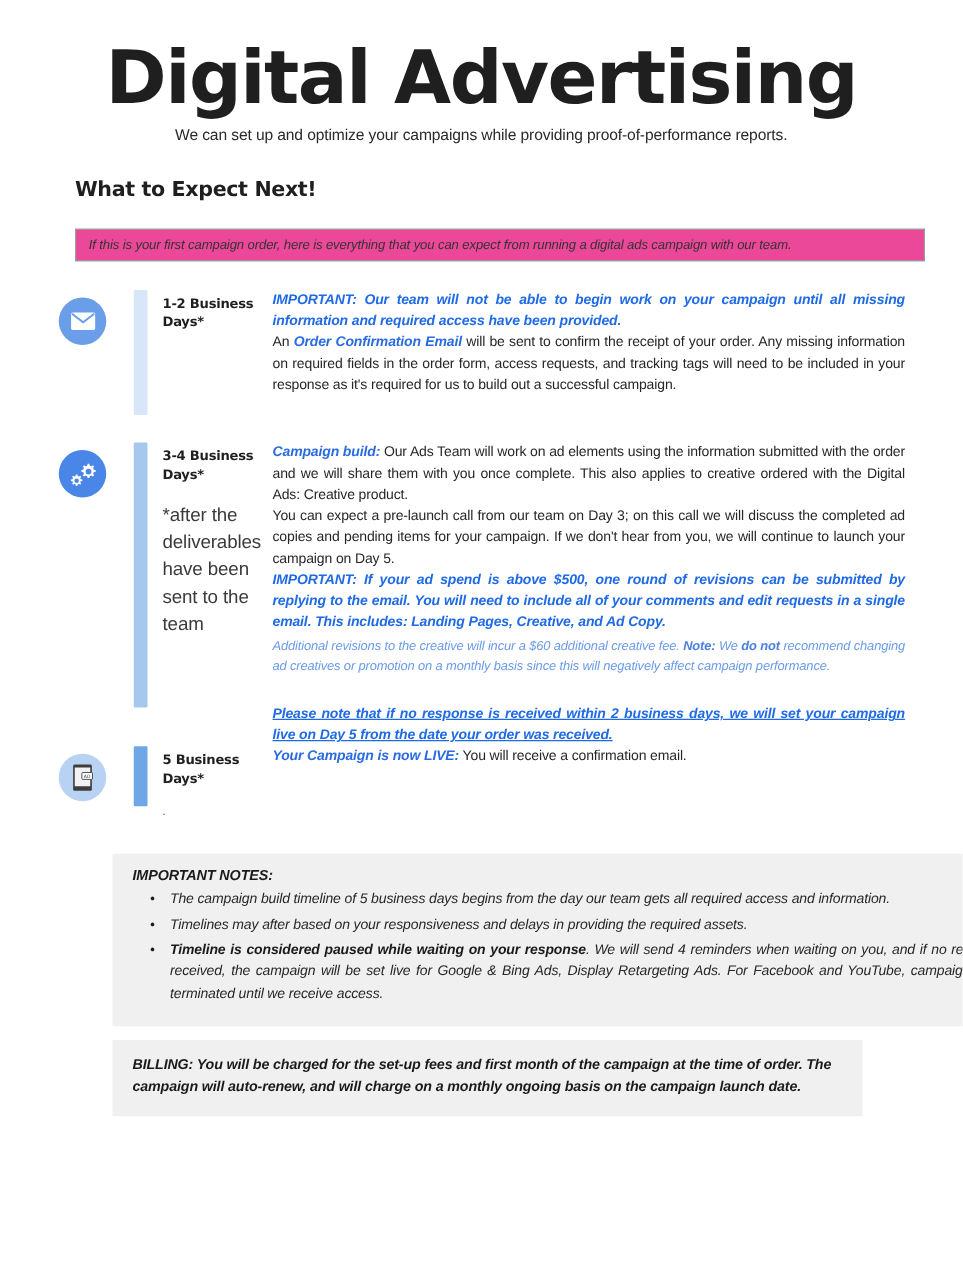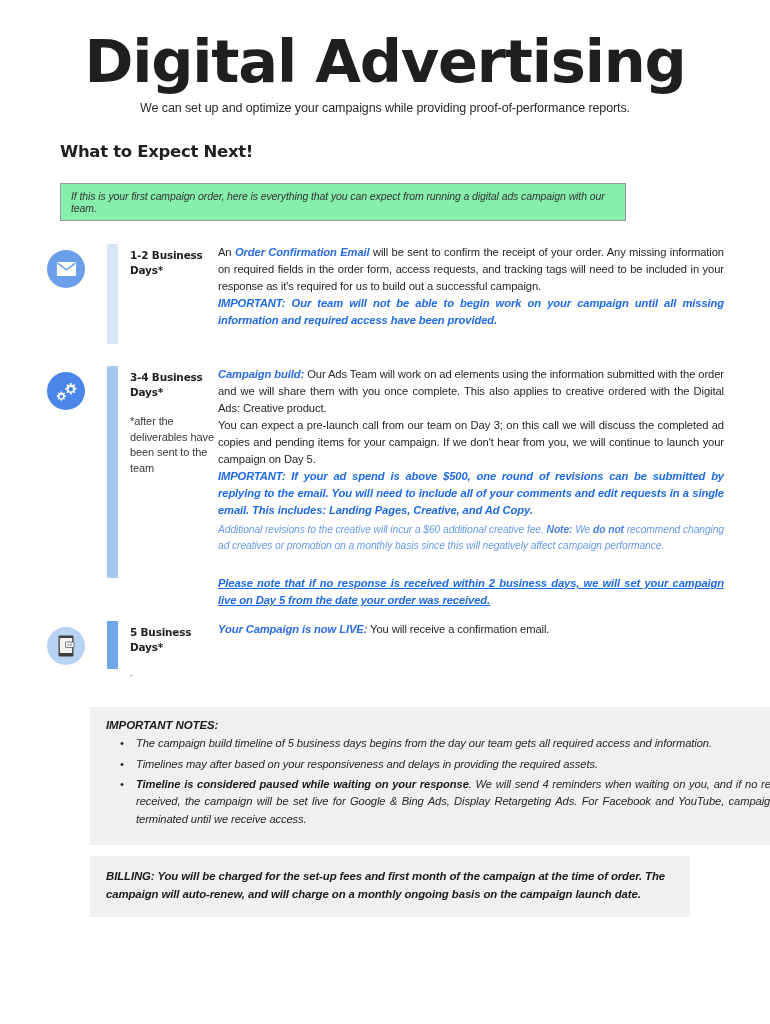--- a/index.html
+++ b/index.html
@@ -54,23 +54,23 @@
     font-weight: bold;
     color: #1f1f1f;
     margin: 27px 0 0 22px;
     font-family: "DejaVu Sans", sans-serif;
     letter-spacing: -0.3px;
   }
 
   
   .intro-box {
     margin: 22px 0 0 22px;
-    width: 566px;
+    width: 680px;
     box-sizing: border-box;
-    background: #86efac;
+    background: #ec4899;
     border: 1px solid #9a9a9a;
     padding: 6px 10px;
     font-size: 10.5px;
     font-style: italic;
     color: #333;
     letter-spacing: -0.1px;
   }
 
   
   .timeline {
@@ -120,21 +120,21 @@
   }
   .day-label {
     font-size: 10.5px;
     font-weight: bold;
     color: #1f1f1f;
     line-height: 1.45;
     font-family: "DejaVu Sans", sans-serif;
     letter-spacing: -0.2px;
   }
   .day-note {
-    font-size: 11px;
+    font-size: 15px;
     color: #3a3a3a;
     line-height: 1.45;
     margin-top: 13px;
     letter-spacing: -0.1px;
   }
   .dot-note {
     font-size: 9px;
     color: #3a3a3a;
     margin-top: 12px;
   }
@@ -264,24 +264,24 @@
           </svg>
         </div>
       </div>
       <div class="bar-cell">
         <div class="bar b1" style="height:100px;"></div>
       </div>
       <div class="label-cell">
         <div class="day-label">1-2 Business Days*</div>
       </div>
       <div class="body-cell">
+        <p class="p important">IMPORTANT: Our team will not be able to begin work on your campaign until all missing information and required access have been provided.</p>
         <p class="p">
           <span>An </span><span class="blue-b">Order Confirmation Email</span><span> will be sent to confirm the receipt of your order. Any missing information on required fields in the order form, access requests, and tracking tags will need to be included in your response as it's required for us to build out a successful campaign.</span>
         </p>
-        <p class="p important">IMPORTANT: Our team will not be able to begin work on your campaign until all missing information and required access have been provided.</p>
       </div>
     </div>
 
     <div class="row" style="min-height:232px; margin-top:10px;">
       <div class="icon-cell">
         <div class="circle c2">
           <svg width="24" height="20" viewBox="0 0 26 22" aria-hidden="true">
             <g fill="#ffffff">
               <path d="M17.5 2.2 l1.6 0 l.3 1.7 1.4 .6 1.4-1 1.1 1.1 -1 1.4 .6 1.4 1.7 .3 0 1.6 -1.7 .3 -.6 1.4 1 1.4 -1.1 1.1 -1.4-1 -1.4 .6 -.3 1.7 -1.6 0 -.3-1.7 -1.4-.6 -1.4 1 -1.1-1.1 1-1.4 -.6-1.4 -1.7-.3 0-1.6 1.7-.3 .6-1.4 -1-1.4 1.1-1.1 1.4 1 1.4-.6z"></path>
               <circle cx="18.3" cy="9.1" r="2.5" fill="#4a86e8"></circle>
@@ -304,21 +304,21 @@
         </p>
         <p class="p">You can expect a pre-launch call from our team on Day 3; on this call we will discuss the completed ad copies and pending items for your campaign. If we don't hear from you, we will continue to launch your campaign on Day 5.</p>
         <p class="p important">IMPORTANT: If your ad spend is above $500, one round of revisions can be submitted by replying to the email. You will need to include all of your comments and edit requests in a single email. This includes: Landing Pages, Creative, and Ad Copy.</p>
         <p class="p softblue">
           <span>Additional revisions to the creative will incur a $60 additional creative fee. </span><b>Note:</b><span> We </span><b>do not</b><span> recommend changing ad creatives or promotion on a monthly basis since this will negatively affect campaign performance.</span>
         </p>
         <p class="p linknote">Please note that if no response is received within 2 business days, we will set your campaign live on Day 5 from the date your order was received.</p>
       </div>
     </div>
 
-    <div class="row" style="min-height:60px; margin-top:12px;">
+    <div class="row" style="min-height:60px; ">
       <div class="icon-cell">
         <div class="circle c3">
           <svg width="22" height="24" viewBox="0 0 22 24" aria-hidden="true">
             <rect x="3.5" y="1.5" width="15" height="21" rx="1.2" fill="#3d3d3d"></rect>
             <rect x="4.8" y="4" width="12.4" height="15" fill="#f2f2f2"></rect>
             <rect x="10.5" y="8" width="8.5" height="5.5" rx="0.6" fill="#ffffff" stroke="#3d3d3d" stroke-width="0.7"></rect>
             <text x="14.7" y="12" font-size="3.6" font-family="DejaVu Sans, sans-serif" fill="#3d3d3d" text-anchor="middle">AD</text>
           </svg>
         </div>
       </div>

